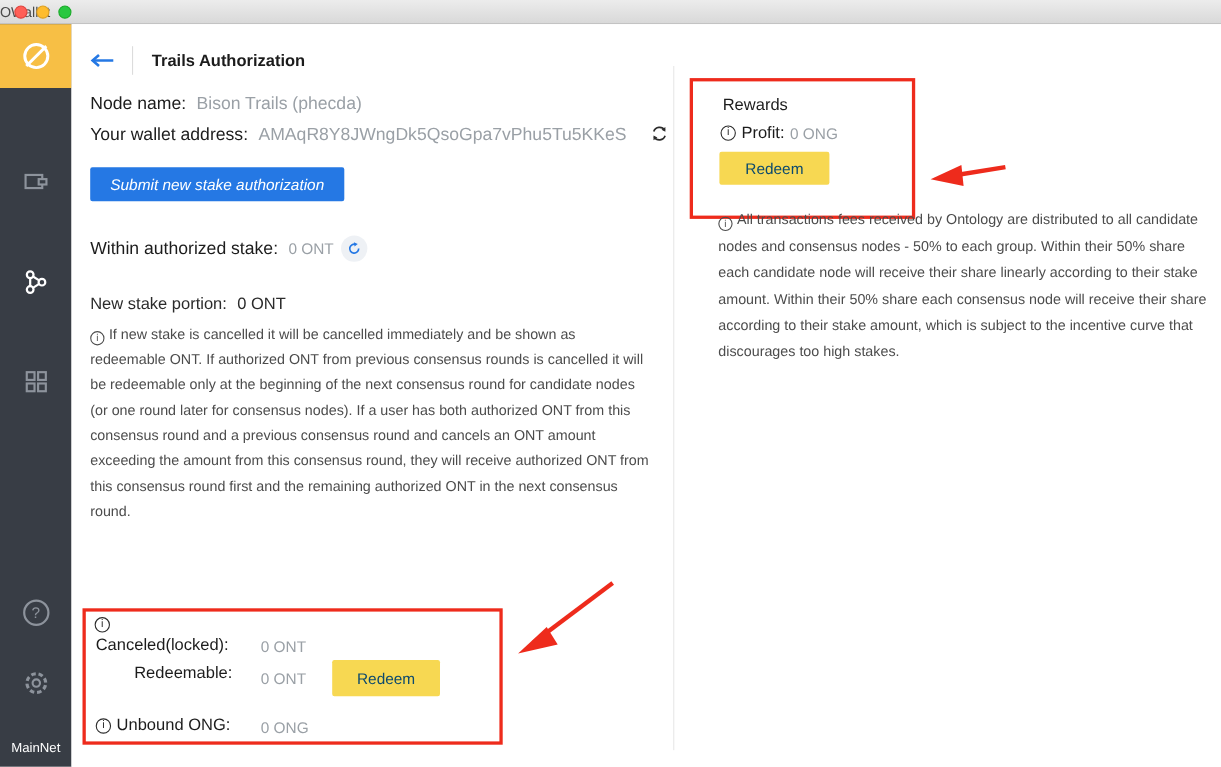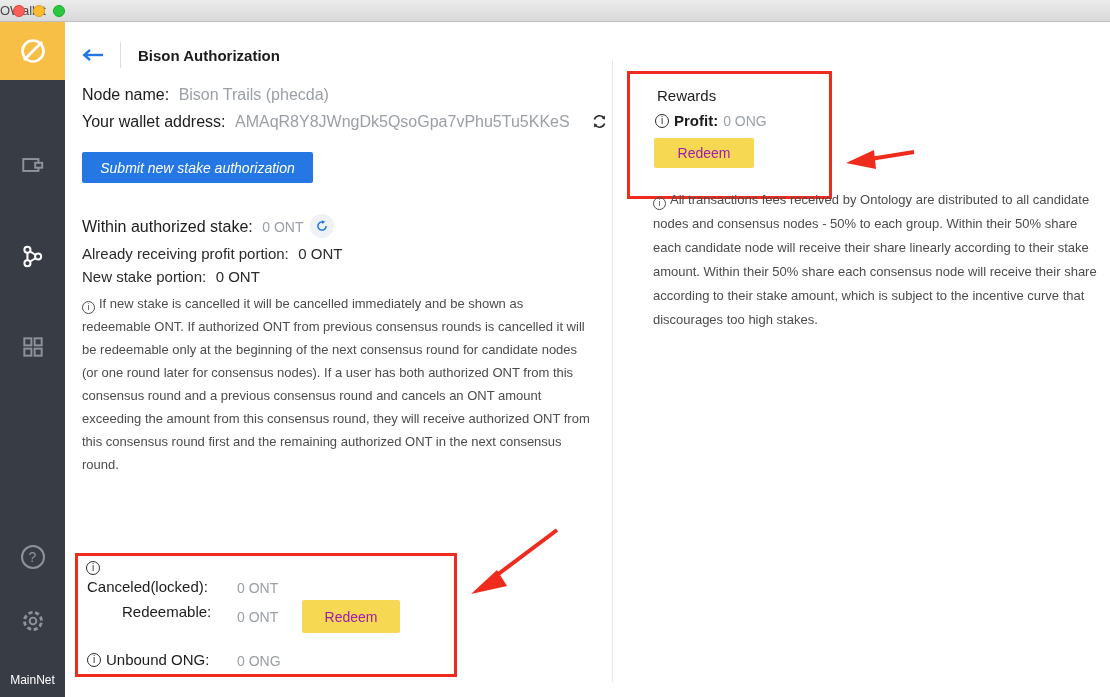--- a/index.html
+++ b/index.html
@@ -61,29 +61,29 @@
 
   .btn-outline { position:absolute; left:17px; top:468px; width:186px; height:29px;
     background:#fff; border:1px solid #d9d9d9; border-radius:2px; color:#6e6e6e; font-size:13px;
     cursor:pointer; font-family:"Liberation Sans", sans-serif; }
 
   
   .red-box { position:absolute; border:3px solid #ee2b1c; background:transparent; }
   .canceled-box { left:10px; top:531px; width:382px; height:124px; }
   .cb-label { position:absolute; left:9px; font-size:15px; font-weight:500; color:#1c1c1c; white-space:nowrap; }
   .cb-val { position:absolute; left:159px; font-size:14px; color:#9aa0a6; white-space:nowrap; }
-  .btn-redeem { background:#f7d852; border:none; border-radius:2px; color:#a21caf; font-size:14px;
+  .btn-redeem { background:#f7d852; border:none; border-radius:2px; color:#0c4a6e; font-size:14px;
     cursor:pointer; font-family:"Liberation Sans", sans-serif; }
   .cb-redeem { position:absolute; left:224px; top:44px; width:98px; height:33px; }
 
   .rewards-box { left:562px; top:49px; width:205px; height:128px; }
   .rw-title { position:absolute; left:27px; top:13px; font-size:15px; color:#1c1c1c; }
   .rw-profit { position:absolute; left:25px; top:38px; font-size:15px; color:#1c1c1c;
     display:flex; align-items:center; gap:5px; white-space:nowrap; }
-  .rw-profit .lab { font-weight:700; }
+  .rw-profit .lab { font-weight:400; }
   .rw-profit .val { color:#9aa0a6; font-size:14px; }
   .rw-redeem { position:absolute; left:24px; top:64px; width:100px; height:30px; }
 
   .arrow-svg { position:absolute; pointer-events:none; }
   .right-para { left:588px; top:166px; width:448px; line-height:24px; }
   .left-para { left:17px; top:270px; width:508px; }
 </style>
 </head>
 <body>
 
@@ -152,21 +152,21 @@
     <div class="vdivider"></div>
 
     <div class="page-header">
       <span class="back-btn">
         <svg width="22" height="12" viewBox="0 0 22 12">
           <line x1="3" y1="6" x2="21" y2="6" stroke="#2578e4" stroke-width="2.4"></line>
           <polyline points="8,1 2.2,6 8,11" fill="none" stroke="#2578e4" stroke-width="2.4"></polyline>
         </svg>
       </span>
       <span class="hdr-div"></span>
-      <span class="page-title">Bison Authorization</span>
+      <span class="page-title">Trails Authorization</span>
     </div>
 
     <div class="kv-row" style="top:64px;">
       <span class="lab">Node name:</span>
       <span class="val">Bison Trails (phecda)</span>
     </div>
     <div class="kv-row" style="top:90px;text-align:center;">
       <span class="lab">Your wallet address:</span>
       <span class="val">AMAqR8Y8JWngDk5QsoGpa7vPhu5Tu5KKeS</span>
       <svg width="19" height="19" viewBox="0 0 24 24" style="vertical-align:-4px; margin-left:16px; cursor:pointer;">
@@ -181,24 +181,20 @@
 
     <div class="stat-row" style="top:196px;">
       <span class="big-lab">Within authorized stake:</span>
       <span class="val">0 ONT</span>
     </div>
     <div class="refresh-circle">
       <svg width="14" height="14" viewBox="0 0 24 24">
         <path d="M19 12 A7 7 0 1 1 14.5 5.5" fill="none" stroke="#2578e4" stroke-width="2.6"></path>
         <polygon points="11.5,2.2 17.5,4.8 12.5,8.6" fill="#2578e4"></polygon>
       </svg>
-    </div>
-    <div class="stat-row" style="top:223px;">
-      <span class="mid-lab">Already receiving profit portion:</span>
-      <span class="val-dark">0 ONT</span>
     </div>
     <div class="stat-row" style="top:246px;">
       <span class="mid-lab">New stake portion:</span>
       <span class="val-dark">0 ONT</span>
     </div>
 
     <div class="para left-para"><span class="info-icon">i</span><span>If new stake is cancelled it will be cancelled immediately and be shown as redeemable ONT. If authorized ONT from previous consensus rounds is cancelled it will be redeemable only at the beginning of the next consensus round for candidate nodes (or one round later for consensus nodes). If a user has both authorized ONT from this consensus round and a previous consensus round and cancels an ONT amount exceeding the amount from this consensus round, they will receive authorized ONT from this consensus round first and the remaining authorized ONT in the next consensus round.</span></div>
 
 
     <div class="red-box canceled-box">

